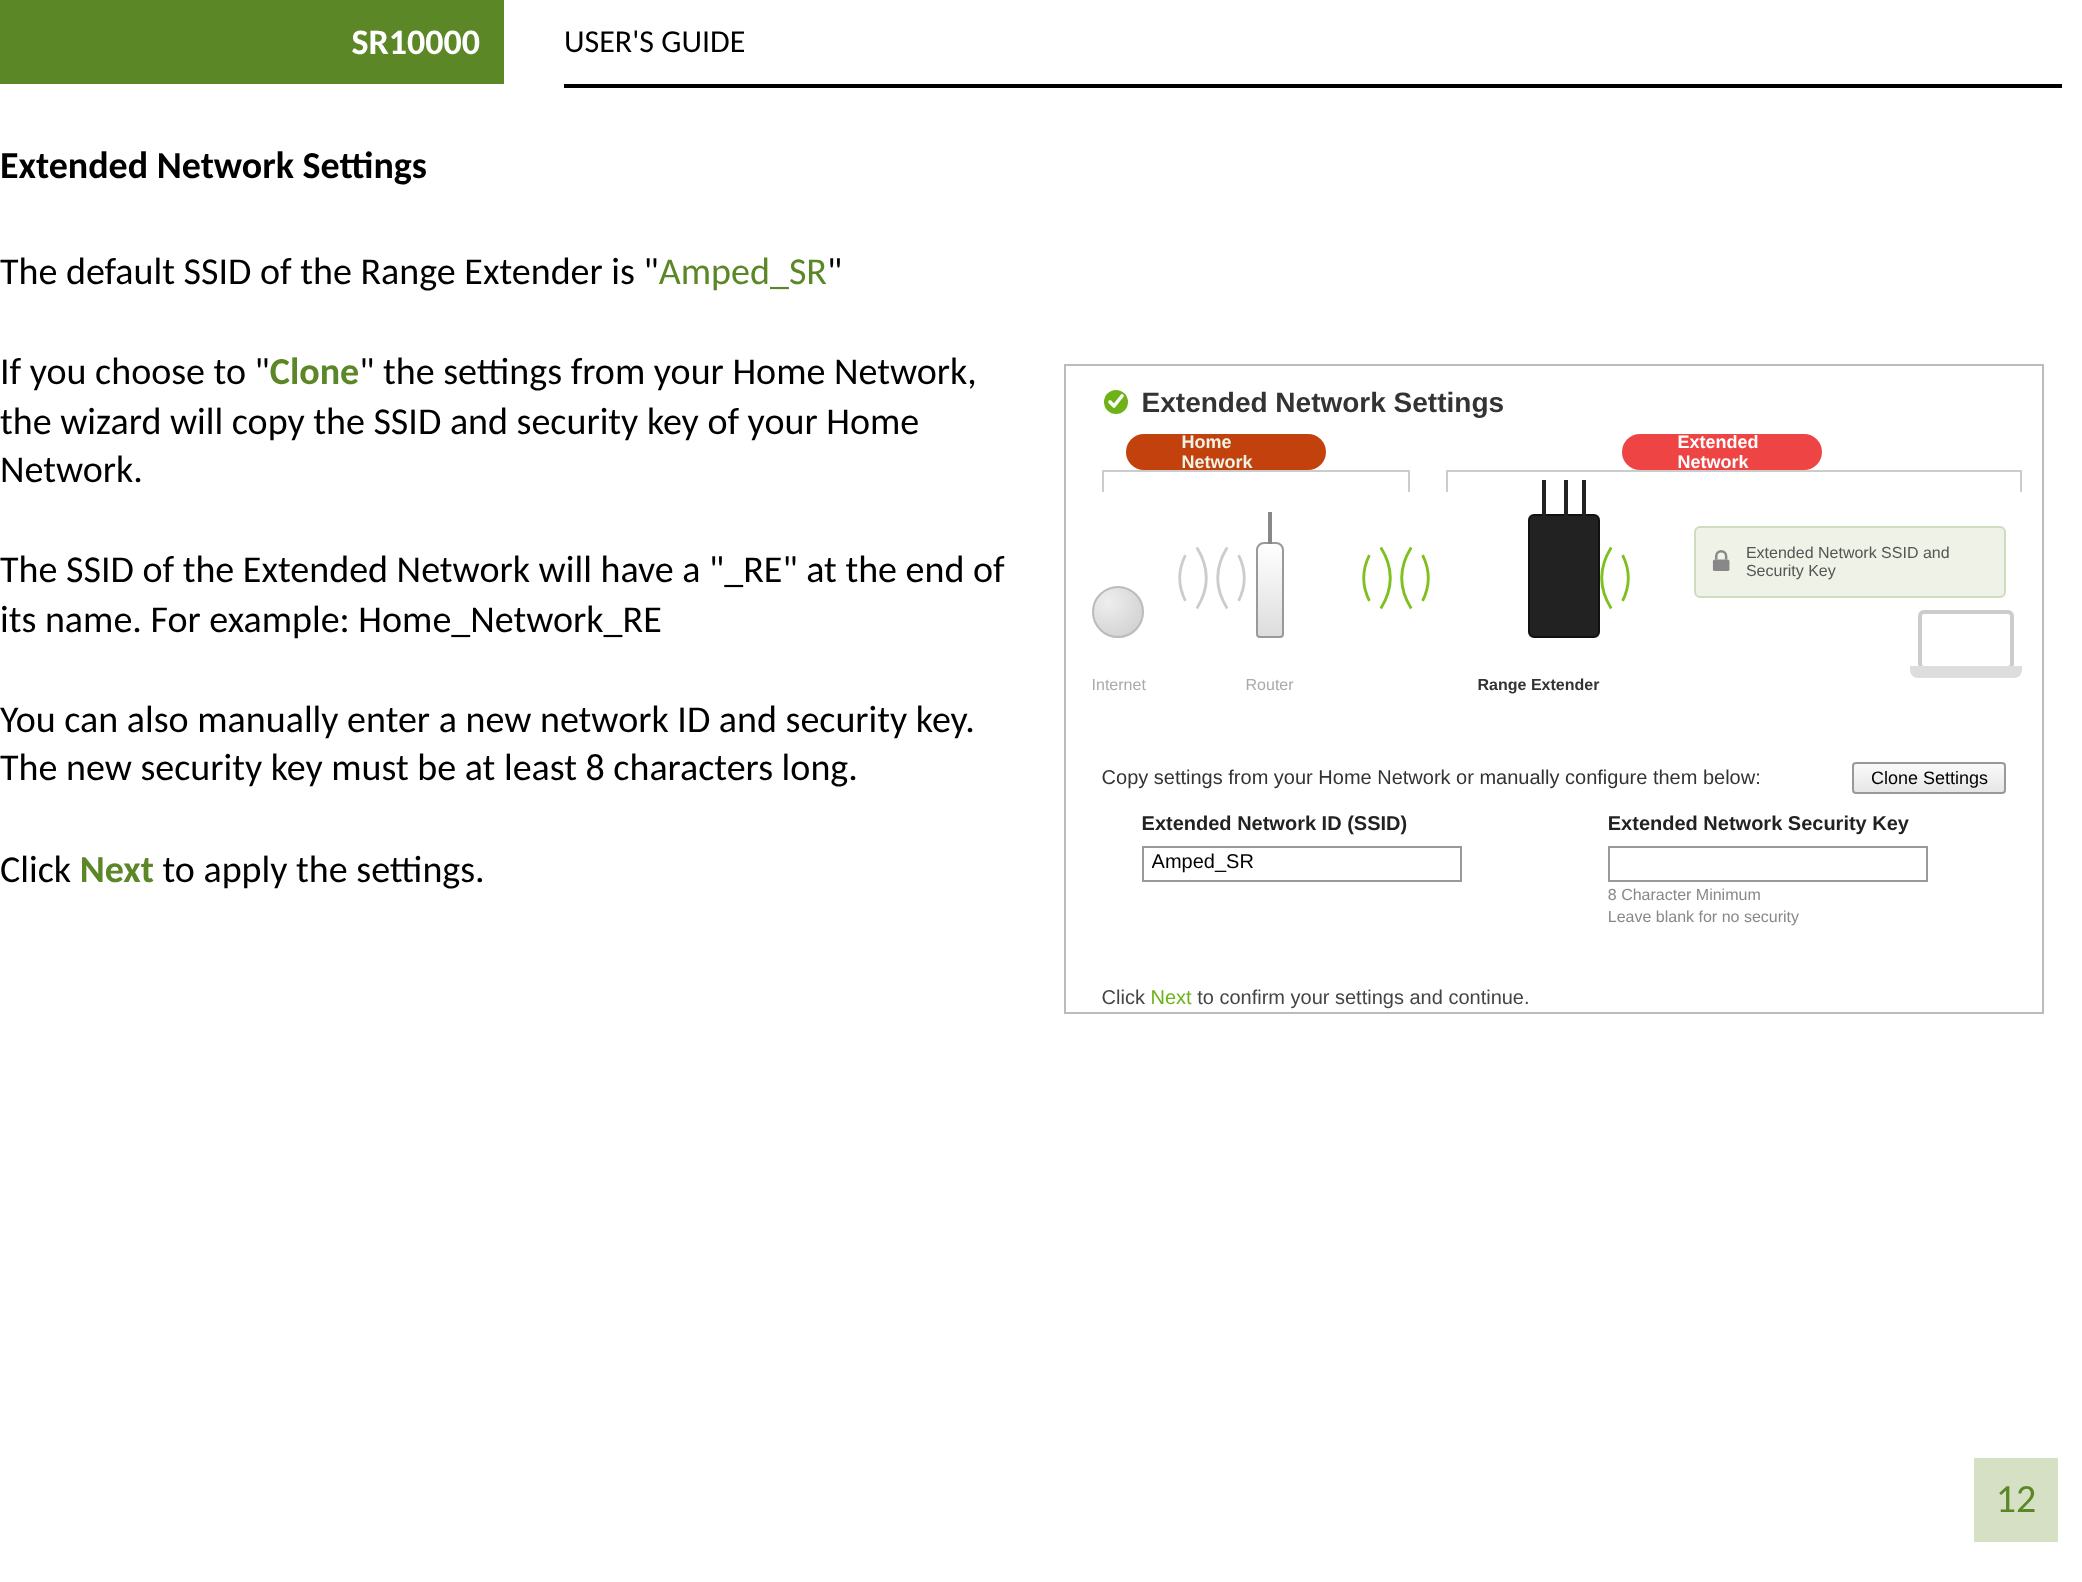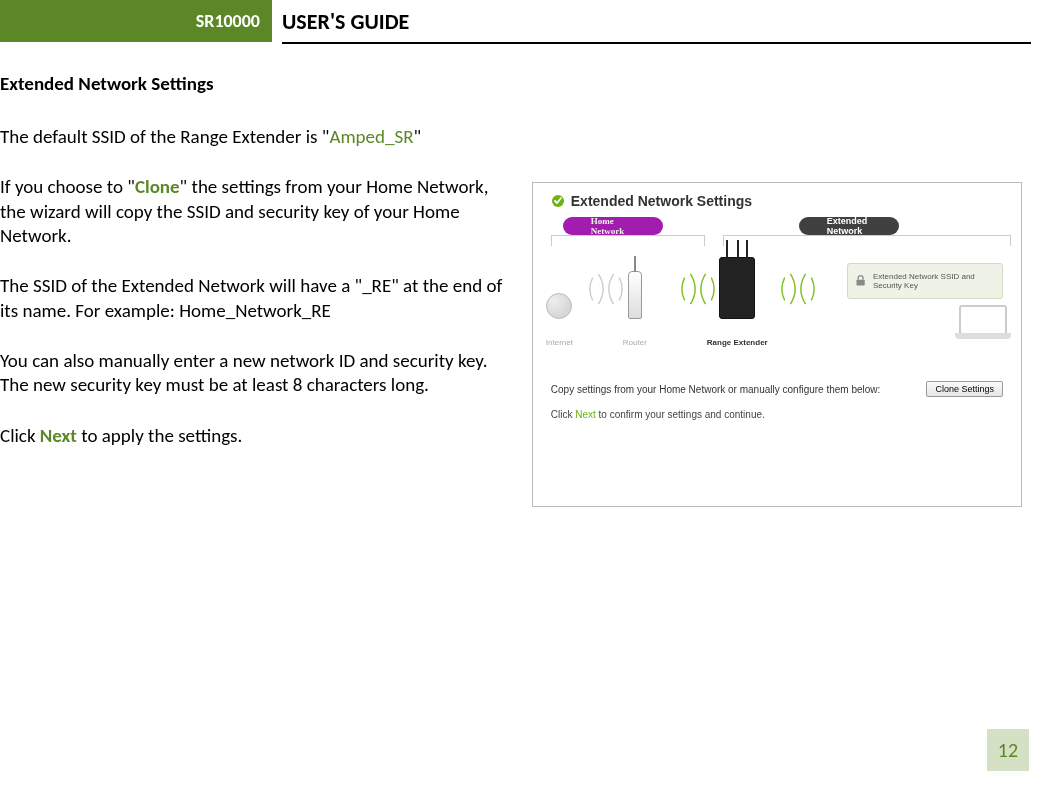--- a/index.html
+++ b/index.html
@@ -11,40 +11,40 @@
     position: relative;
     color: #000;
   }
   .header {
     position: relative;
     height: 42px;
   }
   .header-green {
     position: absolute;
     left: 0; top: 0;
-    width: 272px;
+    width: 252px;
     height: 42px;
     background: #5b8727;
     color: #fff;
     font-weight: bold;
     font-size: 18px;
     display: flex;
     align-items: center;
     justify-content: flex-end;
     padding-right: 12px;
   }
   .header-title {
     position: absolute;
     left: 282px;
     top: 0;
     height: 42px;
     display: flex;
     align-items: center;
-    font-weight: bold;
-    font-size: 22px;
+    font-weight: normal;
+    font-size: 16px;
   }
   .header-rule {
     position: absolute;
     left: 282px;
     right: 10px;
     top: 42px;
     border-top: 2px solid #000;
   }
   .content {
     position: absolute;
@@ -113,28 +113,27 @@
     color: #fff;
     font-size: 9px;
     display: flex;
     align-items: center;
     justify-content: center;
     padding: 0 28px;
     font-weight: bold;
   }
   .badge-home {
     left: 12px;
-    background: #a21caf;
+    background: #c2410c;
     width: 100px;
     color: #eef3e6;
-    font-family: Liberation Serif, serif;
   }
   .badge-ext {
-    left: 248px;
-    background: #404040;
+    left: 260px;
+    background: #ef4444;
     width: 100px;
   }
   .bracket {
     position: absolute;
     top: 20px;
     height: 10px;
     border-top: 1px solid #ccc;
   }
   .bracket::before, .bracket::after {
     content: "";
@@ -171,21 +170,21 @@
     align-items: center;
     gap: 19px;
   }
   .device-label {
     font-size: 8px;
     color: #aaa;
   }
   .device-label.bold { color: #333; font-weight: bold; }
   .dev-internet { left: -5px; }
   .dev-router { left: 72px; }
-  .dev-extender { left: 156px; }
+  .dev-extender { left: 188px; align-items: flex-end; }
   .dev-laptop { left: 408px; bottom: 30px; }
   .globe {
     width: 26px; height: 26px;
     border-radius: 50%;
     background: radial-gradient(circle at 30% 30%, #eee, #ccc);
     border: 1px solid #bbb;
   }
   .router-body {
     width: 14px; height: 48px;
     background: linear-gradient(#fff,#ddd);
@@ -295,20 +294,21 @@
   .field-hint {
     font-size: 8px;
     color: #888;
     line-height: 1.2;
     margin-top: 2px;
   }
   .ss-footer {
     font-size: 10px;
     color: #444;
     padding: 6px 18px;
+    margin-top: 14px;
   }
   .ss-footer .nx { color: #6db217; }
   .page-number {
     position: absolute;
     right: 12px;
     bottom: 20px;
     width: 42px;
     height: 42px;
     background: #d6e0c4;
     color: #5b8727;
@@ -412,20 +412,32 @@
         <div class="device dev-laptop">
           <div class="laptop-body"></div>
         </div>
       </div>
 
       <div class="ss-copy">
         <span>Copy settings from your Home Network or manually configure them below:</span>
         <button class="clone-btn">Clone Settings</button>
       </div>
 
+      <div class="ss-fields">
+        <div class="field-block">
+          <div class="field-label">Extended Network ID (SSID)</div>
+          <input class="field-input" value="Amped_SR" style="">
+        </div>
+        <div class="field-block">
+          <div class="field-label">Extended Network Security Key</div>
+          <input class="field-input" style="">
+          <div class="field-hint">8 Character Minimum</div>
+          <div class="field-hint">Leave blank for no security</div>
+        </div>
+      </div>
 
       <div class="ss-footer">
         <span>Click </span><span class="nx">Next</span><span> to confirm your settings and continue.</span>
       </div>
 
     </div>
   </div>
 </div>
 
 <div class="page-number">12</div>

